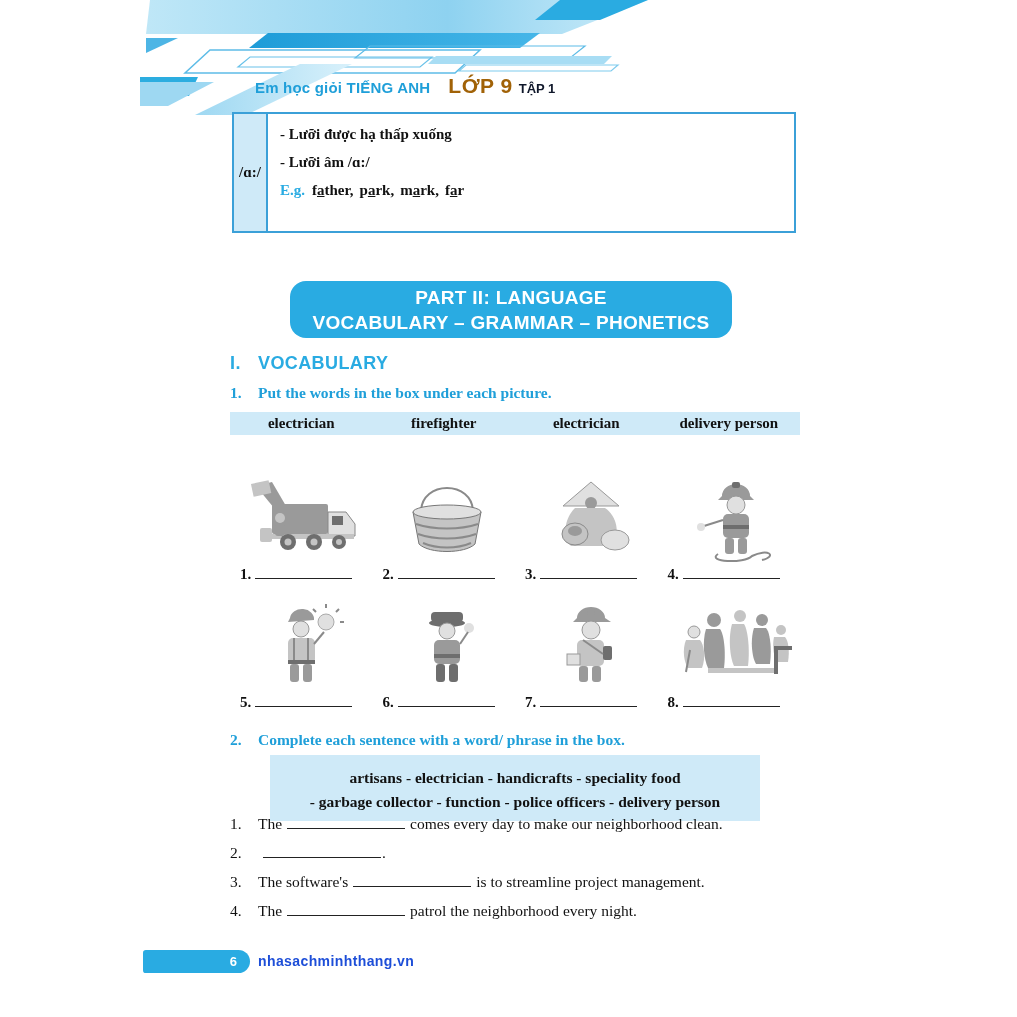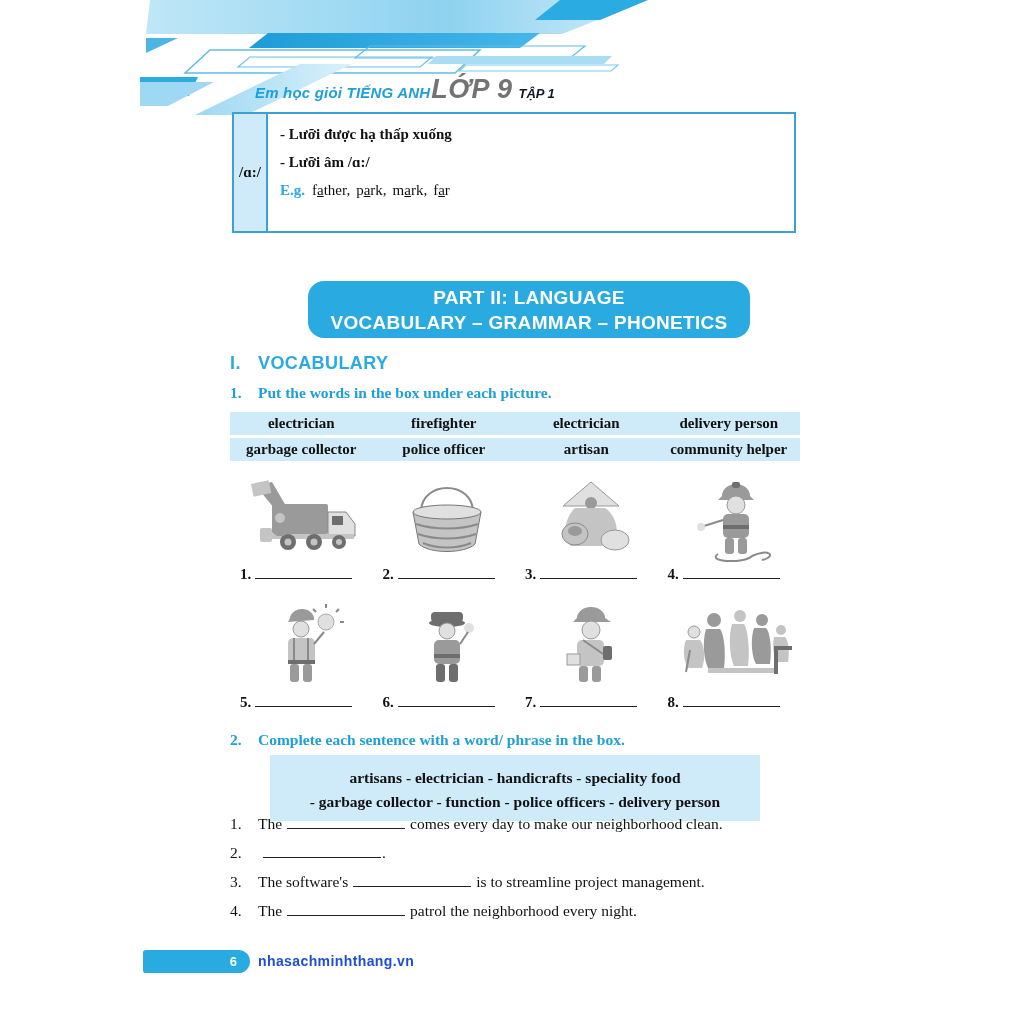--- a/index.html
+++ b/index.html
@@ -3,38 +3,38 @@
 <meta charset="utf-8">
 <style>
   html,body{margin:0;padding:0;background:#fff;}
   .page{position:relative;width:1017px;height:1017px;background:#ffffff;overflow:hidden;
         font-family:"Liberation Serif",serif;color:#111;}
   .abs{position:absolute;}
 
   
   .hdr-svg{position:absolute;top:0;left:0;}
   .book-title{position:absolute;left:255px;top:74px;display:flex;align-items:baseline;
-              font-family:"Liberation Sans",sans-serif;white-space:nowrap;font-style:italic;}
+              font-family:"Liberation Sans",sans-serif;white-space:nowrap;}
   .bt-series{color:#1f9fd9;font-weight:800;font-size:15px;letter-spacing:.2px;}
-  .bt-grade{color:#737373;font-weight:800;font-size:27px;margin-left:1px;letter-spacing:.5px;}
+  .bt-grade{color:#a16207;font-weight:800;font-size:21px;margin-left:18px;letter-spacing:.5px;}
   .bt-vol{color:#0f172a;font-weight:800;font-size:13px;margin-left:6px;}
 
   
   .phon-table{left:232px;top:112px;width:564px;height:121px;border:2px solid #3ba0d8;
               display:flex;box-sizing:border-box;background:#fff;}
   .phon-sym{width:32px;background:#cfeaf8;border-right:2px solid #3ba0d8;display:flex;
             align-items:center;justify-content:center;font-weight:bold;font-size:15px;}
   .phon-body{flex:1;padding:6px 12px;}
   .phon-line{font-weight:bold;font-size:15px;line-height:28px;white-space:nowrap;}
   .eg-label{color:#29abe2;font-weight:bold;margin-right:7px;}
-  .eg-word{margin-right:6px;font-weight:normal;}
+  .eg-word{margin-right:6px;font-weight:bold;}
   .eg-word .ua{text-decoration:underline;}
 
   
-  .banner{left:308px;top:281px;width:442px;height:57px;background:#29abe2;border-radius:16px;
+  .banner{left:290px;top:281px;width:442px;height:57px;background:#29abe2;border-radius:16px;
           display:flex;flex-direction:column;align-items:center;justify-content:center;
           font-family:"Liberation Sans",sans-serif;font-weight:800;color:#fff;
           font-size:19px;line-height:25px;letter-spacing:.3px;text-align:center;}
 
   
   .sec-head{left:230px;top:353px;font-family:"Liberation Sans",sans-serif;color:#29abe2;
             font-weight:800;font-size:18px;letter-spacing:.4px;display:flex;}
   .sec-head .num{width:28px;}
   .q-row{color:#1f9fd9;font-weight:bold;font-size:15.5px;display:flex;}
   .q-row .num{width:28px;}
@@ -143,26 +143,20 @@
     <span>Put the words in the box under each picture.</span>
   </div>
 
   <div class="abs word-table">
     <div class="wt-row">
       <div class="wt-cell">electrician</div>
       <div class="wt-cell">firefighter</div>
       <div class="wt-cell">electrician</div>
       <div class="wt-cell">delivery person</div>
     </div>
-    <div class="wt-row">
-      <div class="wt-cell">garbage collector</div>
-      <div class="wt-cell">police officer</div>
-      <div class="wt-cell">artisan</div>
-      <div class="wt-cell">community helper</div>
-    </div>
   </div>
 
   <div class="abs pic-row" style="top:472px;">
     <div class="pic-cell">
       <svg class="pic-svg" width="116" height="88" viewBox="0 0 116 88">
         <polygon class="s1" points="30,32 12,10 28,6 42,30"></polygon>
         <rect class="s2" x="8" y="6" width="18" height="13" transform="rotate(-12 17 12)"></rect>
         <rect class="s1" x="28" y="28" width="56" height="30" rx="2"></rect>
         <path class="s3" d="M84,36 h18 l9,12 v12 h-27 z" stroke="#888"></path>
         <rect class="s4" x="88" y="40" width="11" height="9"></rect>

